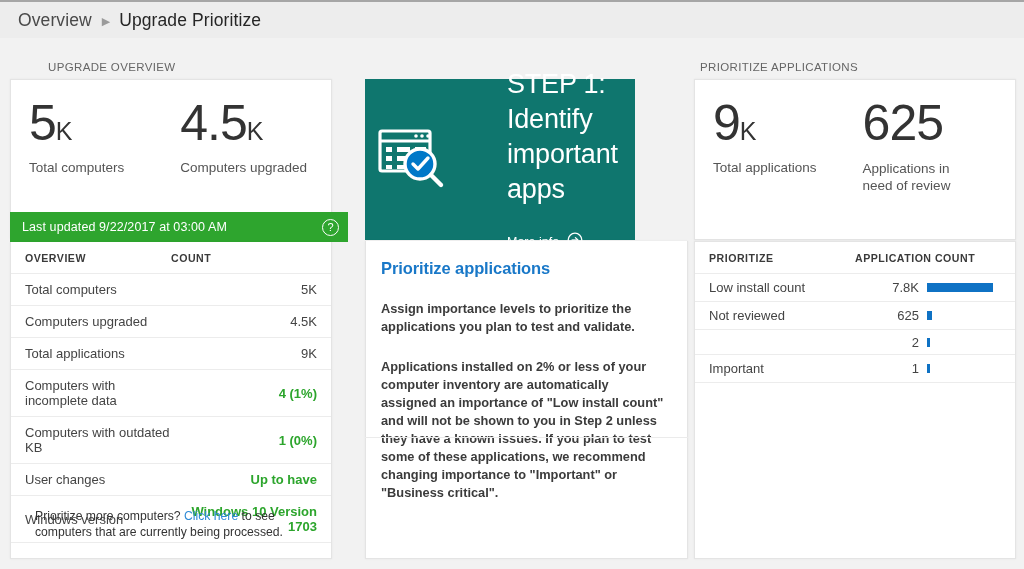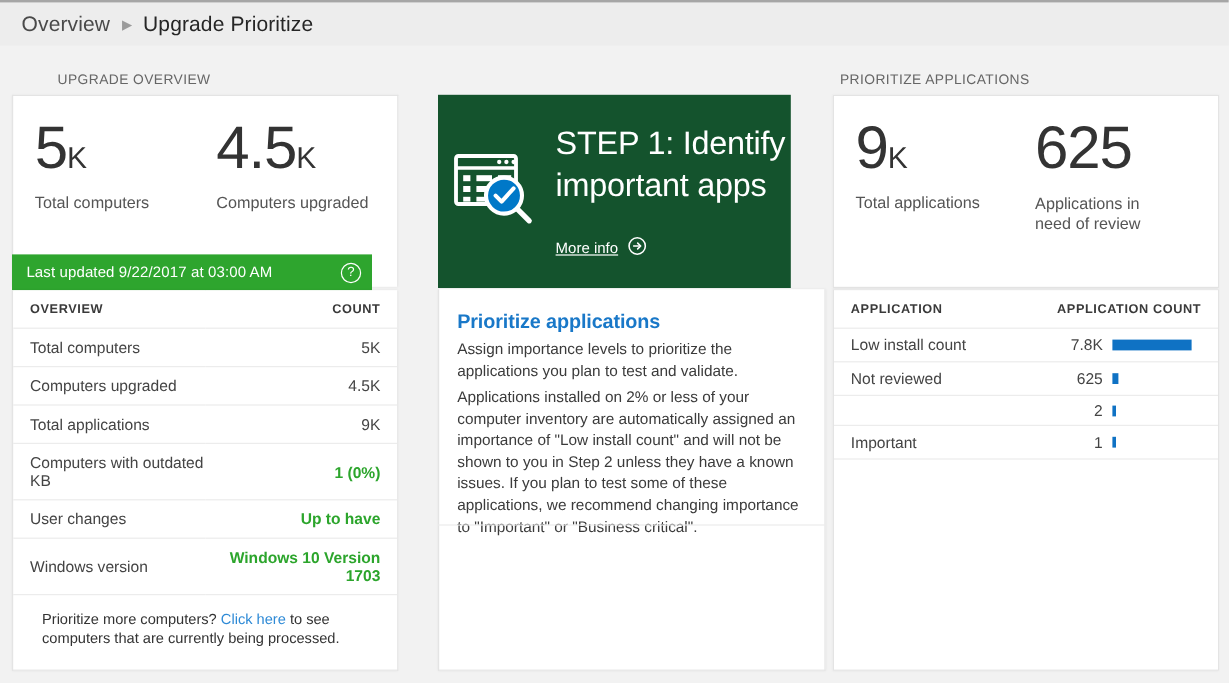--- a/index.html
+++ b/index.html
@@ -53,21 +53,21 @@
     font-size: 50px; line-height: 54px; color: #333; font-weight: 300;
     letter-spacing: -1px; white-space: nowrap;
   }
   .bignum .unit { font-size: 25px; letter-spacing: 0; }
   .bignum-cap {
     font-size: 13.5px; color: #555; margin-top: 2px; white-space: nowrap;
   }
 
   
   #green-strip {
-    position: absolute; left: 10px; top: 212px; width: 300px; height: 30px;
+    position: absolute; left: 10px; top: 212px; width: 338px; height: 30px;
     background: #2ea52e; color: #fff;
     display: flex; align-items: center; justify-content: space-between;
     padding: 0 9px 0 12px;
   }
   #green-text { font-size: 12.5px; letter-spacing: .1px; }
   .help-icon {
     width: 17px; height: 17px; border: 1.4px solid #fff; border-radius: 50%;
     display: flex; align-items: center; justify-content: center;
     font-size: 11px; line-height: 1; color: #fff;
   }
@@ -75,60 +75,60 @@
   
   #left-table-card { left: 10px; top: 242px; width: 322px; height: 317px; border-top: none; }
 
   .tbl { width: 100%; border-collapse: collapse; table-layout: fixed; }
   .tbl th {
     font-size: 10.6px; color: #3a3a3a; letter-spacing: .5px;
     text-align: left; font-weight: bold;
     padding: 10px 0 9px 14px; border-bottom: 1px solid #ececec;
     background: #fff;
   }
-  .tbl th.num { text-align: right; padding-left: 0; padding-right: 14px; }
+  .tbl th.num { text-align: left; padding-left: 0; padding-right: 14px; }
   .tbl td {
     font-size: 13px; color: #444; padding: 8px 0 8px 14px;
     border-bottom: 1px solid #ececec; height: 27px;
   }
   .tbl td.num { text-align: right; padding-left: 0; padding-right: 14px; }
   .tbl td.green { color: #2ca52c; font-weight: bold; }
 
   #left-note {
     position: absolute; left: 24px; right: 16px; bottom: 18px;
     font-size: 12.2px; line-height: 16px; color: #333;
   }
   a.lnk { color: #2e8ad6; text-decoration: none; text-align: center; }
 
   
   #center-tile {
-    position: absolute; left: 365px; top: 79px; width: 294px; height: 161px;
-    background: #14532d; color: #fff;
-    display: flex; align-items: center;
+    position: absolute; left: 365px; top: 79px; width: 270px; height: 161px;
+    background: #0f766e; color: #fff;
+    display: flex; align-items: center; gap: 44px;
   }
   #tile-icon { width: 78px; margin-left: 12px; flex: none; }
   #tile-text { margin-left: 8px; }
   #tile-title {
     font-size: 27px; line-height: 35px; font-weight: 300; letter-spacing: -.2px;
   }
   #tile-more {
     margin-top: 25px; display: flex; align-items: center; gap: 8px;
   }
   #tile-more-label {
     font-size: 12.5px; color: #fff; text-decoration: underline;
   }
 
   #center-card { left: 365px; top: 241px; width: 323px; height: 318px; border-top: none; }
   #center-h {
     font-size: 16.5px; color: #1978c8; font-weight: bold;
     padding: 18px 16px 0 15px; letter-spacing: -.1px;
   }
   .center-p {
     font-size: 12.8px; line-height: 18px; color: #3b3b3b;
-    padding: 0 20px 0 15px; margin-top: 4px;
+    padding: 0 20px 0 15px; margin-top: 22px; font-weight: bold;
   }
   #center-divider {
     position: absolute; left: 365px; top: 437px; width: 323px;
     border-top: 1px solid #ebebeb;
   }
 
   
   #right-top { left: 694px; top: 79px; width: 322px; height: 161px; }
   #right-table-card { left: 694px; top: 241px; width: 322px; height: 318px; }
 
@@ -191,20 +191,24 @@
         <td>Total computers</td>
         <td class="num">5K</td>
       </tr>
       <tr>
         <td>Computers upgraded</td>
         <td class="num">4.5K</td>
       </tr>
       <tr>
         <td>Total applications</td>
         <td class="num">9K</td>
+      </tr>
+      <tr>
+        <td>Computers with incomplete data</td>
+        <td class="num green">4 (1%)</td>
       </tr>
       <tr>
         <td>Computers with outdated KB</td>
         <td class="num green">1 (0%)</td>
       </tr>
       <tr>
         <td>User changes</td>
         <td class="num green">Up to have</td>
       </tr>
       <tr>
@@ -274,21 +278,21 @@
       <div class="bignum"><span>625</span><span class="unit"></span></div>
       <div class="bignum-cap" style="white-space:normal;line-height:17px">Applications in need of review</div>
     </div>
   </div>
 </div>
 
 <div class="card" id="right-table-card">
   <table class="tbl r-tbl">
     <thead>
       <tr>
-        <th>APPLICATION</th>
+        <th>PRIORITIZE</th>
         <th class="num">APPLICATION COUNT</th>
       </tr>
     </thead>
     <tbody>
       <tr>
         <td>Low install count</td>
         <td class="bar-cell">
           <div class="bar-wrap">
             <span class="bar-val">7.8K</span>
             <span class="bar-track">

